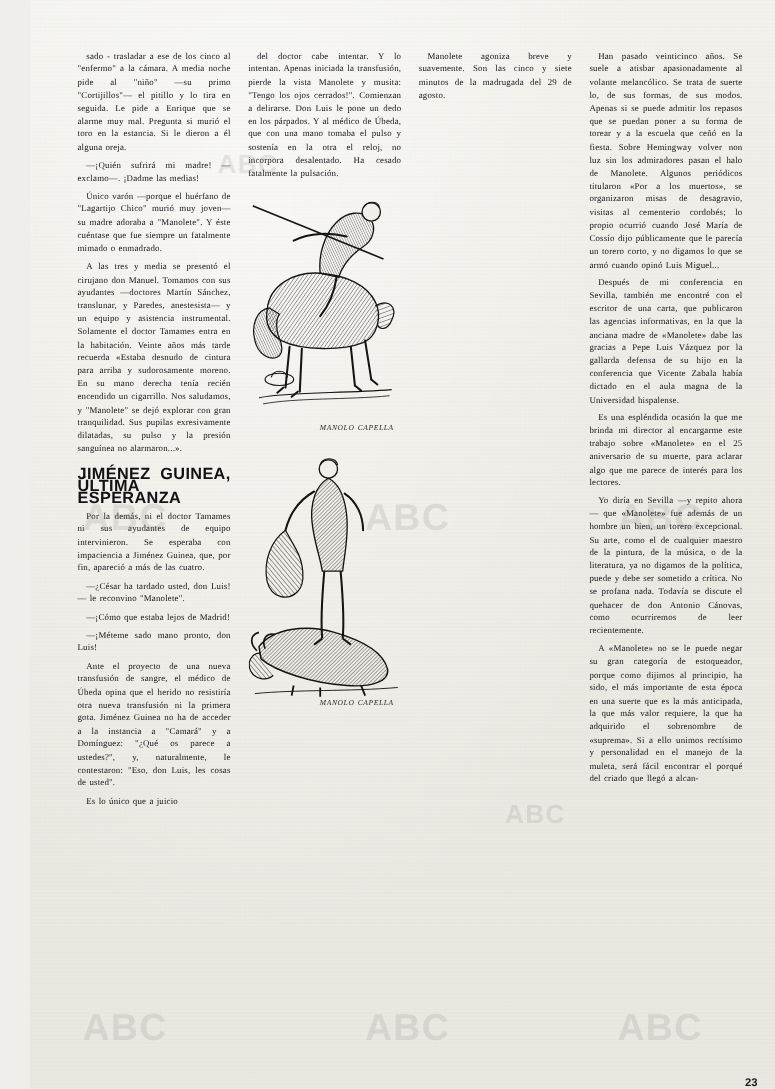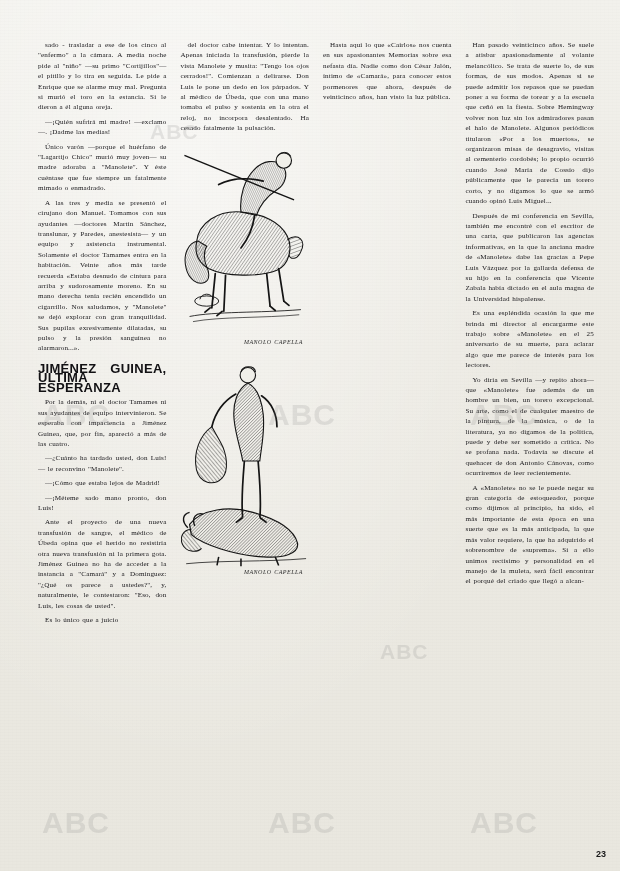--- a/index.html
+++ b/index.html
@@ -13,20 +13,21 @@
     font-family: "Liberation Serif", serif;
     overflow: hidden;
     position: relative;
   }
   .page {
     position: absolute;
     inset: 0;
     background:
       radial-gradient(ellipse at 30% 20%, rgba(255,255,255,0.55), rgba(255,255,255,0) 60%),
       linear-gradient(180deg, #f2f1ec 0%, #eceae3 40%, #e9e7df 100%);
+    margin-left: 24px;
   }
   .grain {
     position: absolute;
     inset: 0;
     pointer-events: none;
     opacity: 0.35;
     background-image:
       repeating-linear-gradient(0deg, rgba(0,0,0,0.025) 0px, rgba(0,0,0,0.025) 1px, rgba(0,0,0,0) 1px, rgba(0,0,0,0) 3px),
       repeating-linear-gradient(90deg, rgba(0,0,0,0.02) 0px, rgba(0,0,0,0.02) 1px, rgba(0,0,0,0) 1px, rgba(0,0,0,0) 4px);
   }
@@ -77,21 +78,21 @@
     text-align: right;
     letter-spacing: 0.5px;
     color: #2a2a2a;
     margin-top: -6px;
     padding-right: 6px;
     font-style: italic;
   }
   .pagenum {
     position: absolute;
     right: 14px;
-    bottom: 12px;
+    bottom: 0;
     font-family: "Liberation Sans", sans-serif;
     font-size: 9px;
     font-weight: bold;
     color: #1a1a1a;
   }
   .wm {
     position: absolute;
     font-family: Liberation Sans, sans-serif;
     font-weight: bold;
     font-size: 30px;
@@ -118,21 +119,21 @@
 
   <div class="cols">
 
     <div class="col">
       <p>sado - trasladar a ese de los cinco al "enfermo" a la cámara. A media noche pide al "niño" —su primo "Cortijillos"— el pitillo y lo tira en seguida. Le pide a Enrique que se alarme muy mal. Pregunta si murió el toro en la estancia. Si le dieron a él alguna oreja.</p>
       <p class="dialog">—¡Quién sufrirá mi madre! —exclamo—. ¡Dadme las medias!</p>
       <p>Único varón —porque el huérfano de "Lagartijo Chico" murió muy joven— su madre adoraba a "Manolete". Y éste cuéntase que fue siempre un fatalmente mimado o enmadrado.</p>
       <p>A las tres y media se presentó el cirujano don Manuel. Tomamos con sus ayudantes —doctores Martín Sánchez, translunar, y Paredes, anestesista— y un equipo y asistencia instrumental. Solamente el doctor Tamames entra en la habitación. Veinte años más tarde recuerda «Estaba desnudo de cintura para arriba y sudorosamente moreno. En su mano derecha tenía recién encendido un cigarrillo. Nos saludamos, y "Manolete" se dejó explorar con gran tranquilidad. Sus pupilas exresivamente dilatadas, su pulso y la presión sanguínea no alarmaron...».</p>
       <div class="sechead">JIMÉNEZ GUINEA, ÚLTIMA ESPERANZA</div>
       <p>Por la demás, ni el doctor Tamames ni sus ayudantes de equipo intervinieron. Se esperaba con impaciencia a Jiménez Guinea, que, por fin, apareció a más de las cuatro.</p>
-      <p class="dialog">—¿Cuánto ha tardado usted, don Luis!— le reconvino "Manolete".</p>
+      <p class="dialog">—¿César ha tardado usted, don Luis!— le reconvino "Manolete".</p>
       <p class="dialog">—¡Cómo que estaba lejos de Madrid!</p>
       <p class="dialog">—¡Méteme sado mano pronto, don Luis!</p>
       <p>Ante el proyecto de una nueva transfusión de sangre, el médico de Úbeda opina que el herido no resistiría otra nueva transfusión ni la primera gota. Jiménez Guinea no ha de acceder a la instancia a "Camará" y a Domínguez: "¿Qué os parece a ustedes?", y, naturalmente, le contestaron: "Eso, don Luis, les cosas de usted".</p>
       <p>Es lo único que a juicio</p>
       <p class="noind"></p>
     </div>
 
     <div class="col">
       <p>del doctor cabe intentar. Y lo intentan. Apenas iniciada la transfusión, pierde la vista Manolete y musita: "Tengo los ojos cerrados!". Comienzan a delirarse. Don Luis le pone un dedo en los párpados. Y al médico de Úbeda, que con una mano tomaba el pulso y sostenía en la otra el reloj, no incorpora desalentado. Ha cesado fatalmente la pulsación.</p>
 
@@ -210,21 +211,21 @@
 
           <path d="M44 238 L42 248 M70 240 L70 249 M110 238 L114 248" stroke="#141414" stroke-width="1.8" fill="none"></path>
 
           <path d="M6 246 C44 242, 100 244, 146 240" stroke="#141414" stroke-width="0.9" fill="none"></path>
         </svg>
       </div>
       <div class="sig">MANOLO CAPELLA</div>
     </div>
 
     <div class="col">
-      <p>Hasta aquí lo que «Caírlos» nos cuenta en sus apasionantes Memorias sobre esa nefasta día. Nadie como don César Jalón, íntimo de «Camará», para conocer estos pormenores que ahora, después de veinticinco años, han visto la luz pública.</p>
+      <p>Manolete agoniza breve y suavemente. Son las cinco y siete minutos de la madrugada del 29 de agosto.</p>
     </div>
 
     <div class="col">
       <p>Han pasado veinticinco años. Se suele a atisbar apasionadamente al volante melancólico. Se trata de suerte lo, de sus formas, de sus modos. Apenas si se puede admitir los repasos que se puedan poner a su forma de torear y a la escuela que ceñó en la fiesta. Sobre Hemingway volver non luz sin los admiradores pasan el halo de Manolete. Algunos periódicos titularon «Por a los muertos», se organizaron misas de desagravio, visitas al cementerio cordobés; lo propio ocurrió cuando José María de Cossío dijo públicamente que le parecía un torero corto, y no digamos lo que se armó cuando opinó Luis Miguel...</p>
       <p>Después de mi conferencia en Sevilla, también me encontré con el escritor de una carta, que publicaron las agencias informativas, en la que la anciana madre de «Manolete» dabe las gracias a Pepe Luis Vázquez por la gallarda defensa de su hijo en la conferencia que Vicente Zabala había dictado en el aula magna de la Universidad hispalense.</p>
       <p>Es una espléndida ocasión la que me brinda mi director al encargarme este trabajo sobre «Manolete» en el 25 aniversario de su muerte, para aclarar algo que me parece de interés para los lectores.</p>
       <p>Yo diría en Sevilla —y repito ahora— que «Manolete» fue además de un hombre un bien, un torero excepcional. Su arte, como el de cualquier maestro de la pintura, de la música, o de la literatura, ya no digamos de la política, puede y debe ser sometido a crítica. No se profana nada. Todavía se discute el quehacer de don Antonio Cánovas, como ocurriremos de leer recientemente.</p>
       <p>A «Manolete» no se le puede negar su gran categoría de estoqueador, porque como dijimos al principio, ha sido, el más importante de esta época en una suerte que es la más anticipada, la que más valor requiere, la que ha adquirido el sobrenombre de «suprema». Si a ello unimos rectísimo y personalidad en el manejo de la muleta, será fácil encontrar el porqué del criado que llegó a alcan-</p>
     </div>
   </div>

